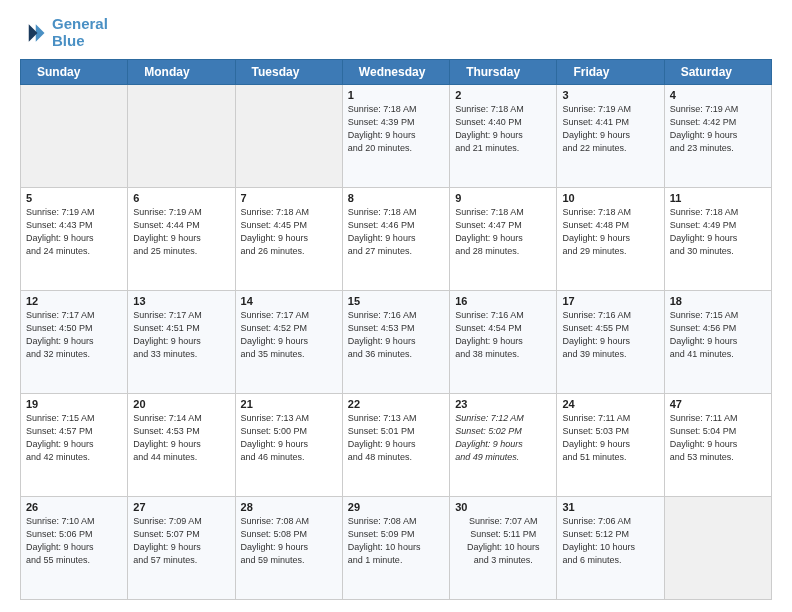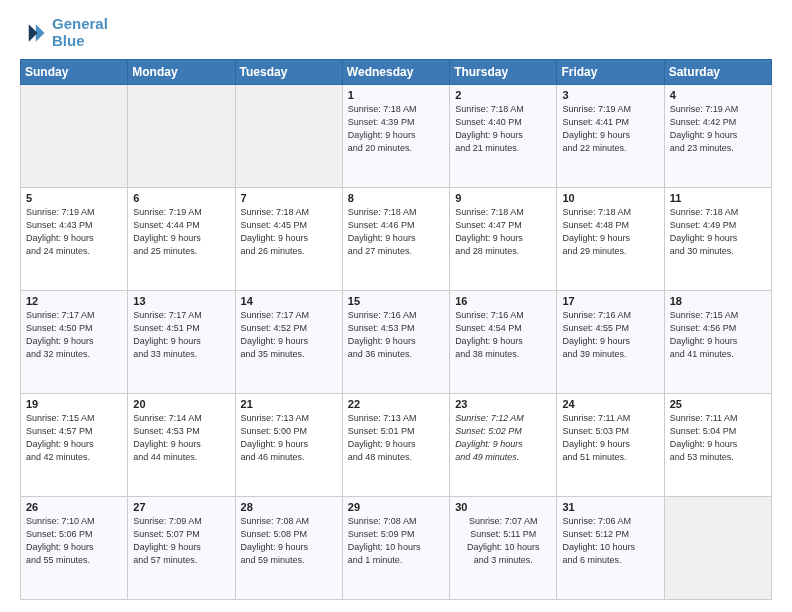--- a/index.html
+++ b/index.html
@@ -58,21 +58,21 @@
       border: 1px solid #ccc;
       border-collapse: collapse;
       width: 100%;
       table-layout: fixed;
     }
     .calendar th {
       background: #3d7ab5;
       color: #fff;
       font-size: 12px;
       font-weight: bold;
-      padding: 5px 4px;
+      padding: 5px 16px;
       text-align: left;
       border: 1px solid #2d6a9f;
     }
     .calendar td {
       border: 1px solid #ccc;
       vertical-align: top;
       padding: 4px 5px;
       font-size: 9.5px;
       color: #333;
       background: #fff;
@@ -302,21 +302,21 @@
 and 49 minutes.</div>
           </td>
           <td>
             <span class="day-num">24</span>
             <div class="day-info" style="white-space: pre-line;">Sunrise: 7:11 AM
 Sunset: 5:03 PM
 Daylight: 9 hours
 and 51 minutes.</div>
           </td>
           <td>
-            <span class="day-num">25</span>
+            <span class="day-num">47</span>
             <div class="day-info" style="white-space: pre-line;">Sunrise: 7:11 AM
 Sunset: 5:04 PM
 Daylight: 9 hours
 and 53 minutes.</div>
           </td>
         </tr>
         <tr>
           <td>
             <span class="day-num">26</span>
             <div class="day-info" style="white-space: pre-line;">Sunrise: 7:10 AM

